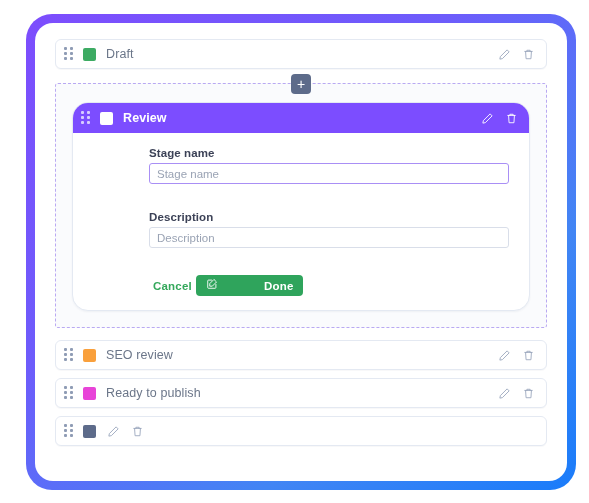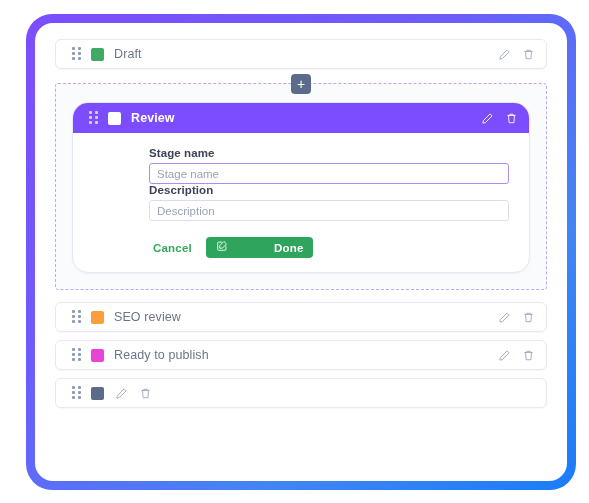--- a/index.html
+++ b/index.html
@@ -39,21 +39,21 @@
 
   
   .stage-row {
     height: 30px;
     margin: 0 0 8px 0;
     border: 1px solid #e4e9f2;
     border-radius: 6px;
     background: #ffffff;
     display: flex;
     align-items: center;
-    padding: 0 10px 0 16px;
+    padding: 0 10px 0 8px;
     box-sizing: border-box;
     box-shadow: 0 1px 1px rgba(16,30,70,0.03);
   }
 
   
   .drag-handle {
     width: 10px;
     height: 14px;
     display: grid;
     grid-template-columns: 3px 3px;
@@ -181,28 +181,28 @@
     border-radius: 3px;
     padding: 0 7px;
     font-size: 11.5px;
     color: #3c4257;
     font-family: "Liberation Sans", sans-serif;
     background: #ffffff;
     outline: none;
   }
   .text-input::placeholder { color: #9aa3b4; }
   .text-input.focused { border-color: #a98ff5; }
-  .field-group { margin-bottom: 0; }
+  .field-group { margin-bottom: 27px; }
   .field-group:last-of-type { margin-bottom: 0; }
 
   #form-actions {
     margin-top: 16px;
     display: flex;
     align-items: center;
-    gap: 10px;
+    gap: 0;
   }
   #cancel-button {
     background: none;
     border: 0;
     padding: 0 4px;
     font-size: 11.5px;
     font-weight: bold;
     color: #34a85b;
     cursor: pointer;
     font-family: "Liberation Sans", sans-serif;

